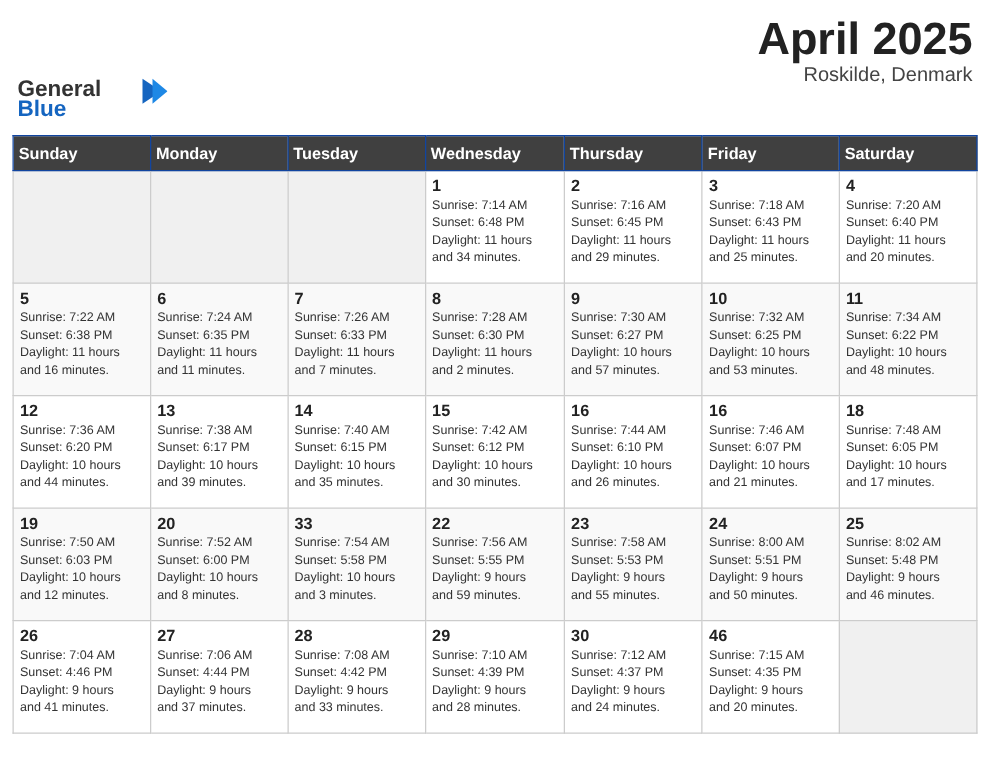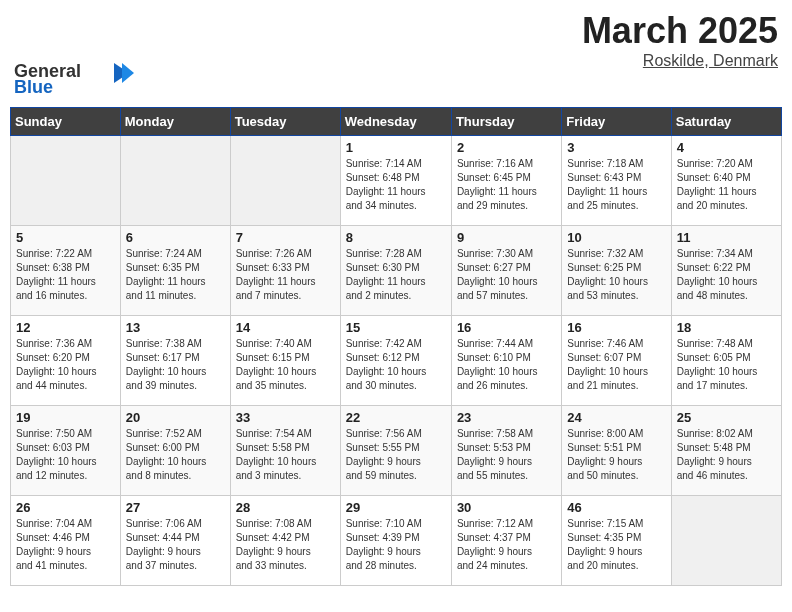--- a/index.html
+++ b/index.html
@@ -16,21 +16,21 @@
       align-items: flex-start;
       margin-bottom: 8px;
       padding: 0 4px;
     }
     .logo {
       display: flex;
       margin-top: 45px;
     }
     .title-block { text-align: right; }
     .month-title { font-size: 36px; font-weight: bold; color: #222; }
-    .location { font-size: 16px; color: #444; text-decoration: underline; }
+    .location { font-size: 16px; color: #444; }
 
     .calendar {
       width: 100%;
       border-collapse: collapse;
       border: 1px solid #ccc;
     }
     .calendar th {
       background-color: #404040;
       color: #fff;
       font-size: 13px;
@@ -76,21 +76,21 @@
       <svg width="120" height="40" viewBox="0 0 120 40">
         <text x="0" y="22" font-family="Arial" font-size="18" font-weight="bold" fill="#333">General</text>
         <text x="0" y="38" font-family="Arial" font-size="18" font-weight="bold" fill="#1565c0">Blue</text>
 
         <polygon points="100,8 115,18 100,28" fill="#1565c0"></polygon>
         <polygon points="108,8 120,18 108,28" fill="#1e88e5"></polygon>
       </svg>
     </div>
   </div>
   <div class="title-block">
-    <div class="month-title">March 2025</div>
+    <div class="month-title">April 2025</div>
     <div class="location">Roskilde, Denmark</div>
   </div>
 </div>
 
 <table class="calendar">
   <thead>
     <tr>
     <th>Sunday</th>
         <th>Monday</th>
         <th>Tuesday</th>

